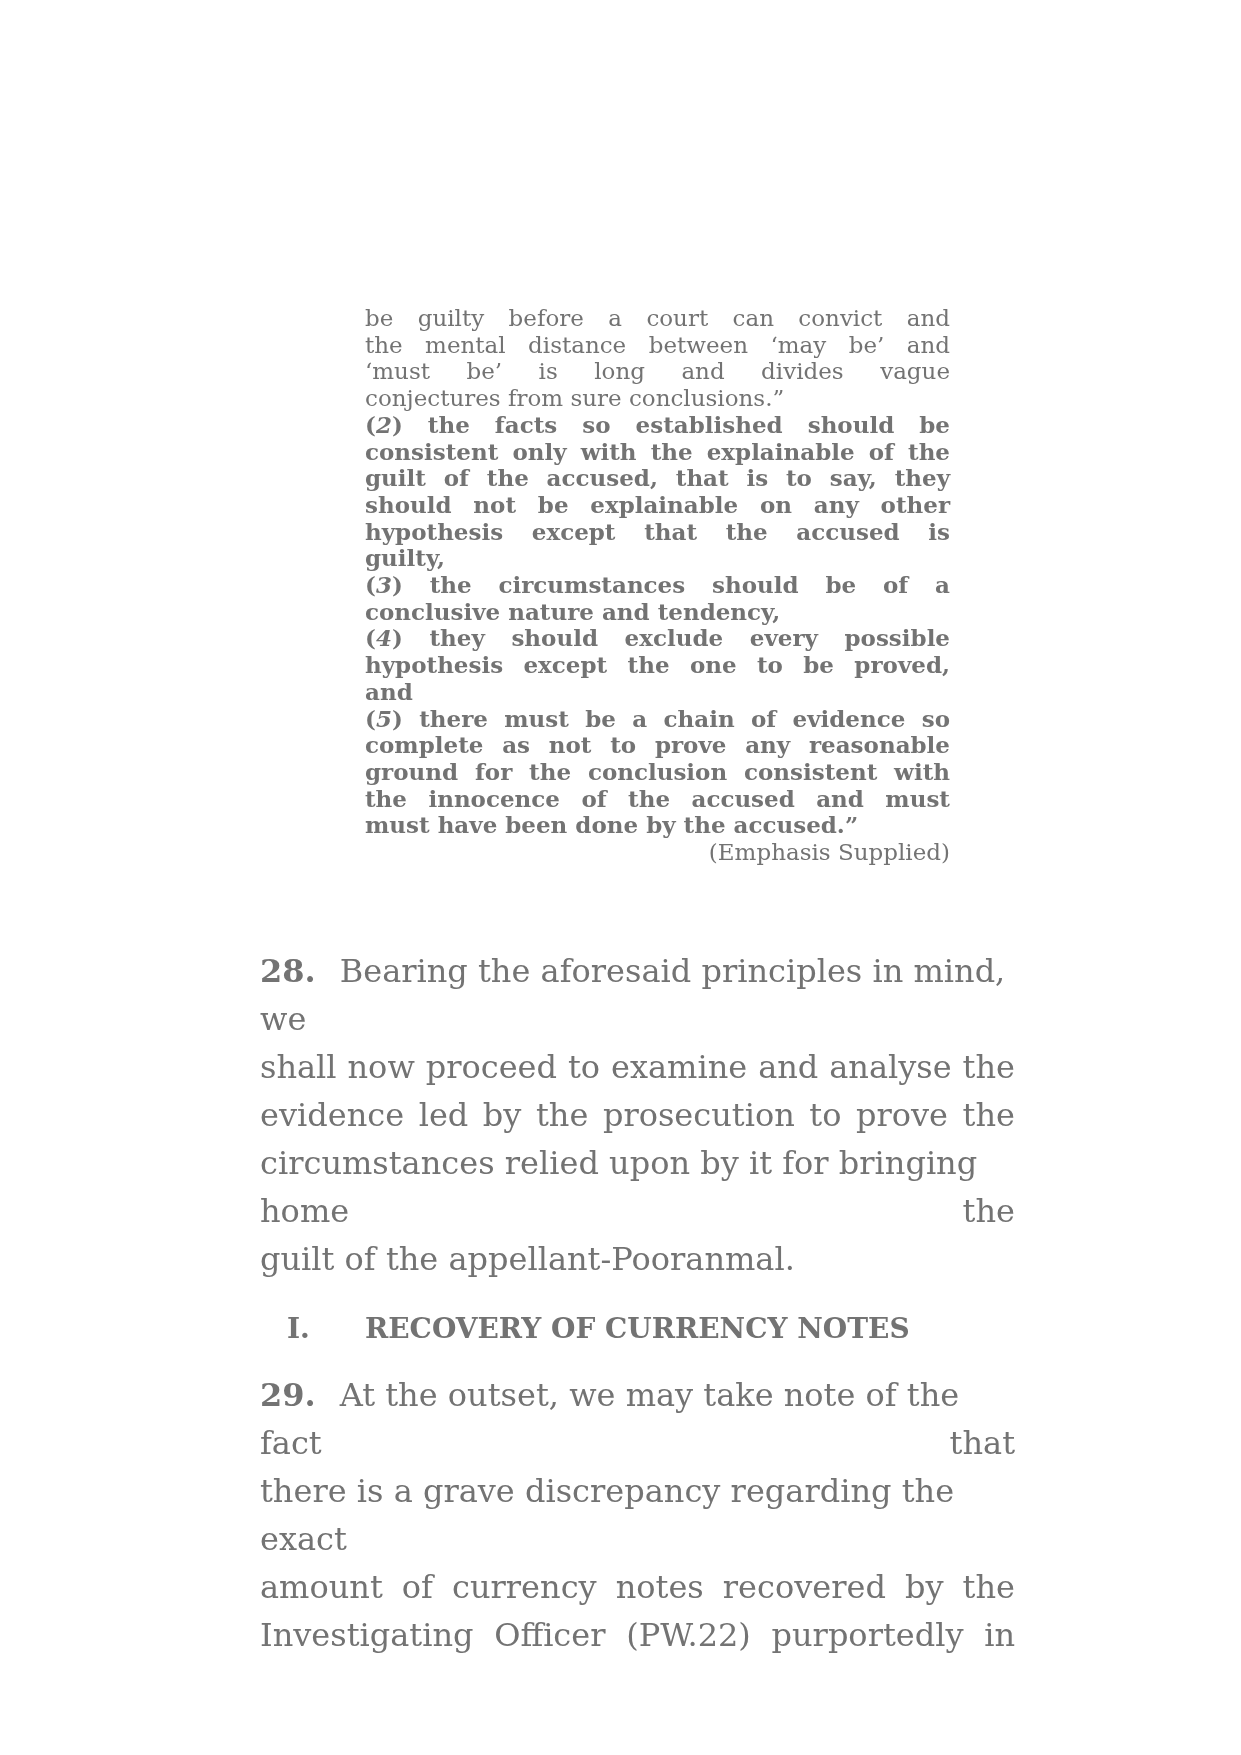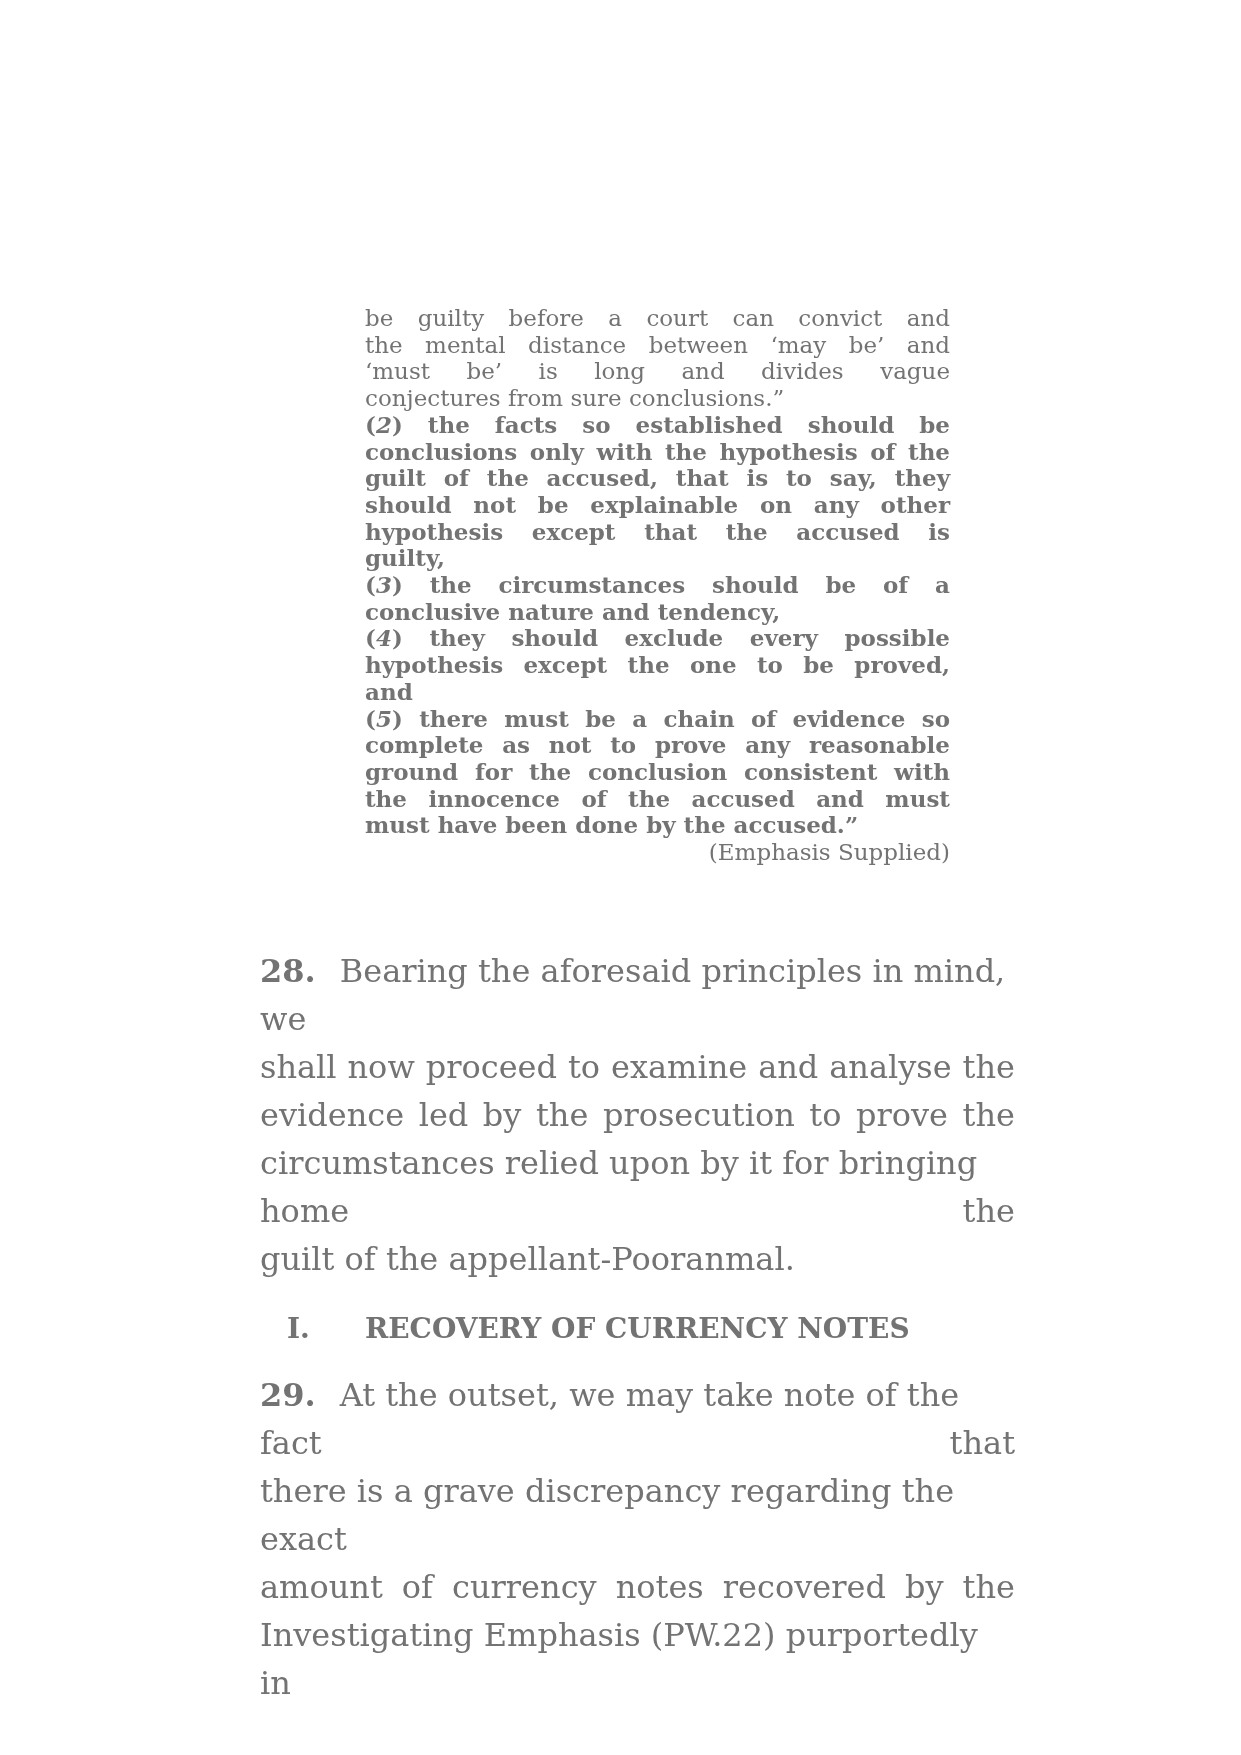--- a/index.html
+++ b/index.html
@@ -61,21 +61,21 @@
 
 <div class="page">
 
   <div class="quote">
     <div class="ql fill">be guilty before a court can convict and</div>
     <div class="ql fill">the mental distance between ‘may be’ and</div>
     <div class="ql fill">‘must be’ is long and divides vague</div>
     <div class="ql">conjectures from sure conclusions.”</div>
 
     <div class="ql fill b"><span><span>(</span><span class="qnum">2</span><span>)</span></span> <span>the facts so established should be</span></div>
-    <div class="ql fill b">conclusions only with the hypothesis of the</div>
+    <div class="ql fill b">consistent only with the explainable of the</div>
     <div class="ql fill b">guilt of the accused, that is to say, they</div>
     <div class="ql fill b">should not be explainable on any other</div>
     <div class="ql fill b">hypothesis except that the accused is</div>
     <div class="ql b">guilty,</div>
 
     <div class="ql fill b"><span><span>(</span><span class="qnum">3</span><span>)</span></span> <span>the circumstances should be of a</span></div>
     <div class="ql b">conclusive nature and tendency,</div>
 
     <div class="ql fill b"><span><span>(</span><span class="qnum">4</span><span>)</span></span> <span>they should exclude every possible</span></div>
     <div class="ql fill b">hypothesis except the one to be proved,</div>
@@ -99,18 +99,18 @@
   </div>
 
   <div class="heading">
     <span class="hnum">I.</span><span>RECOVERY OF CURRENCY NOTES</span>
   </div>
 
   <div class="para para-29">
     <div class="bl fill"><span class="pnum">29.</span><span>At the outset, we may take note of the fact that</span></div>
     <div class="bl fill">there is a grave discrepancy regarding the exact</div>
     <div class="bl fill">amount of currency notes recovered by the</div>
-    <div class="bl fill">Investigating Emphasis (PW.22) purportedly in</div>
+    <div class="bl fill">Investigating Officer (PW.22) purportedly in</div>
   </div>
 
   <div class="pageno">14</div>
 
 </div>
 
 </body></html>

